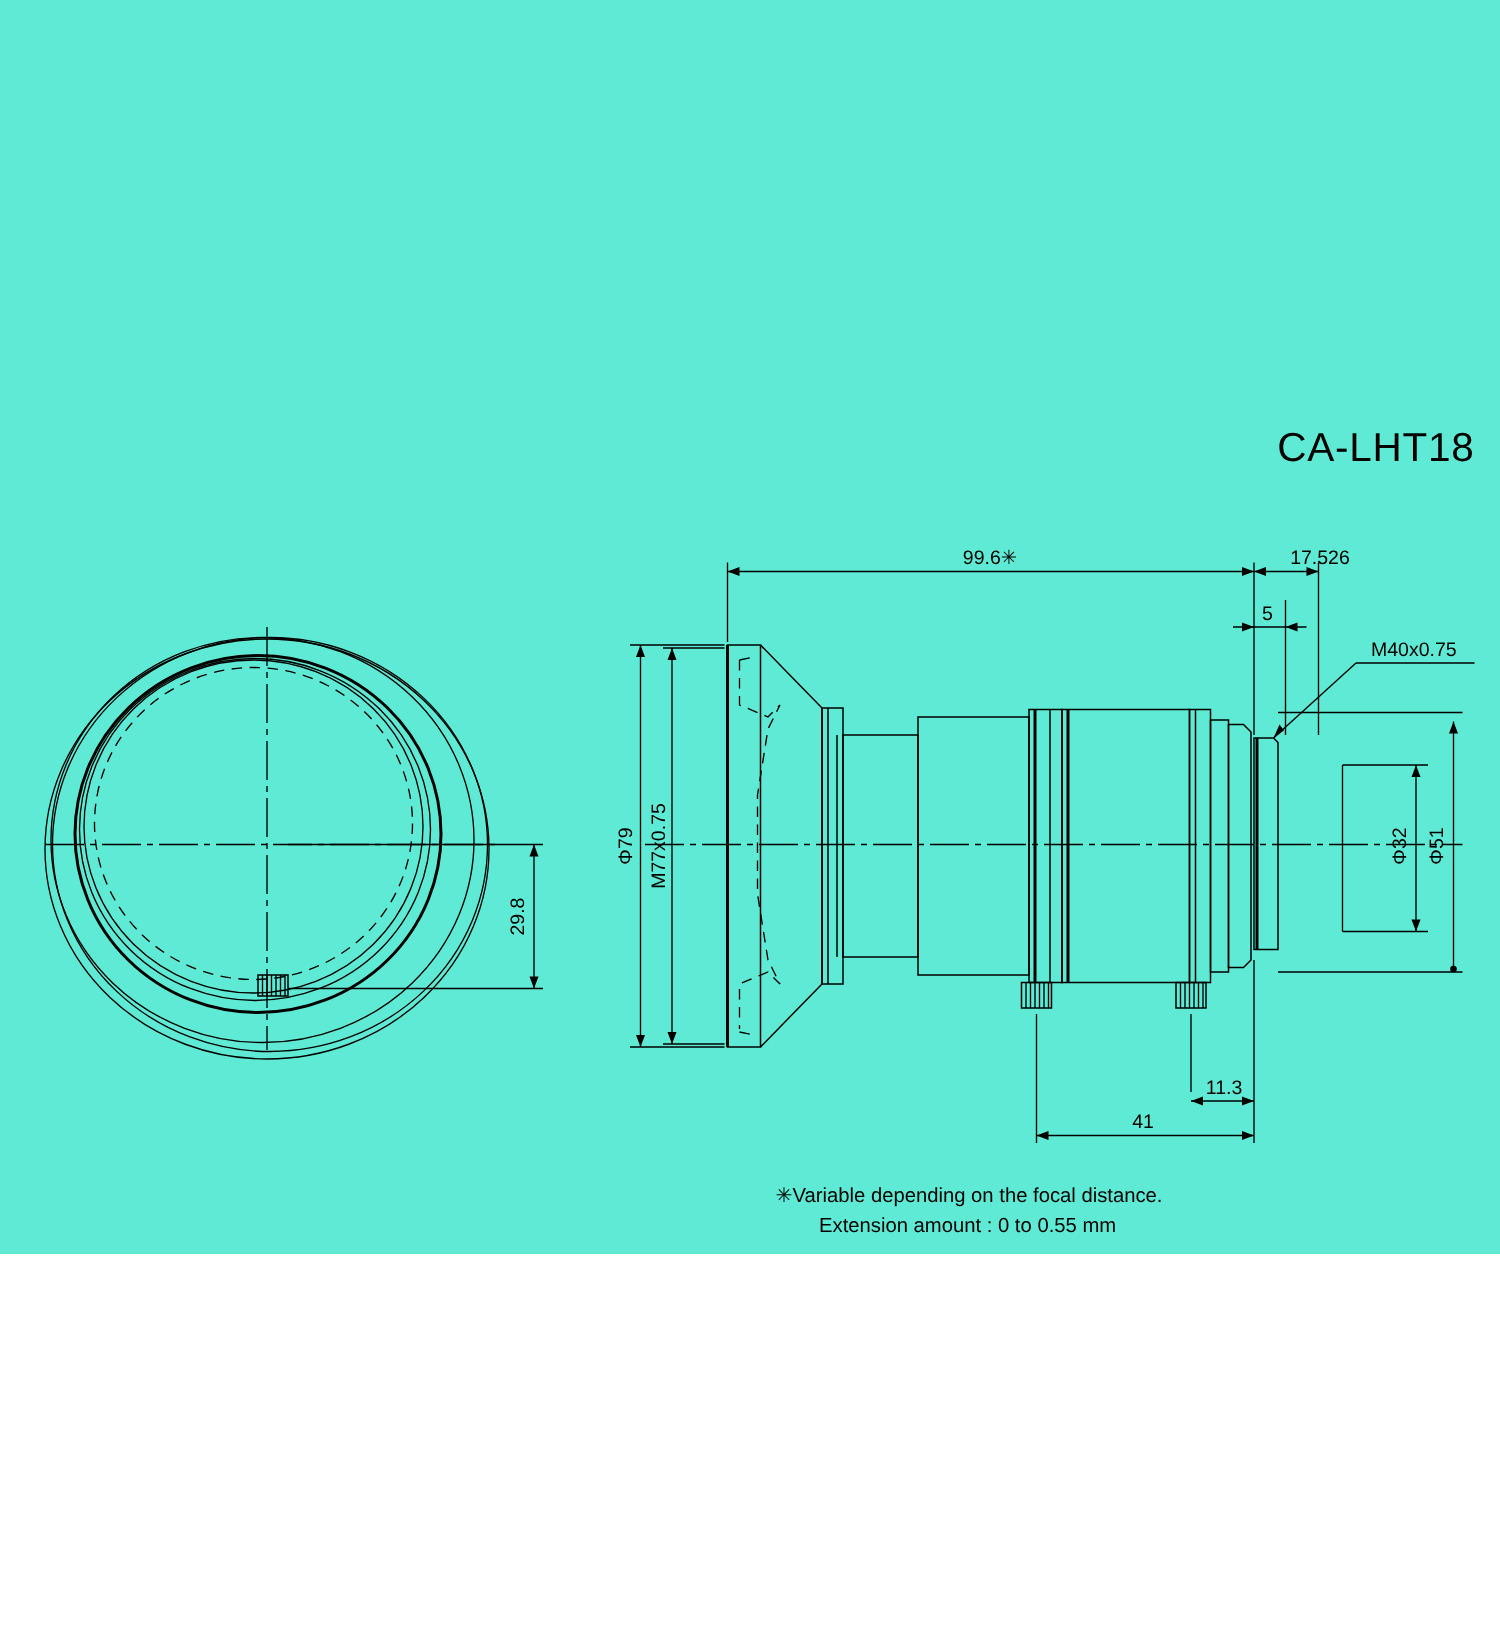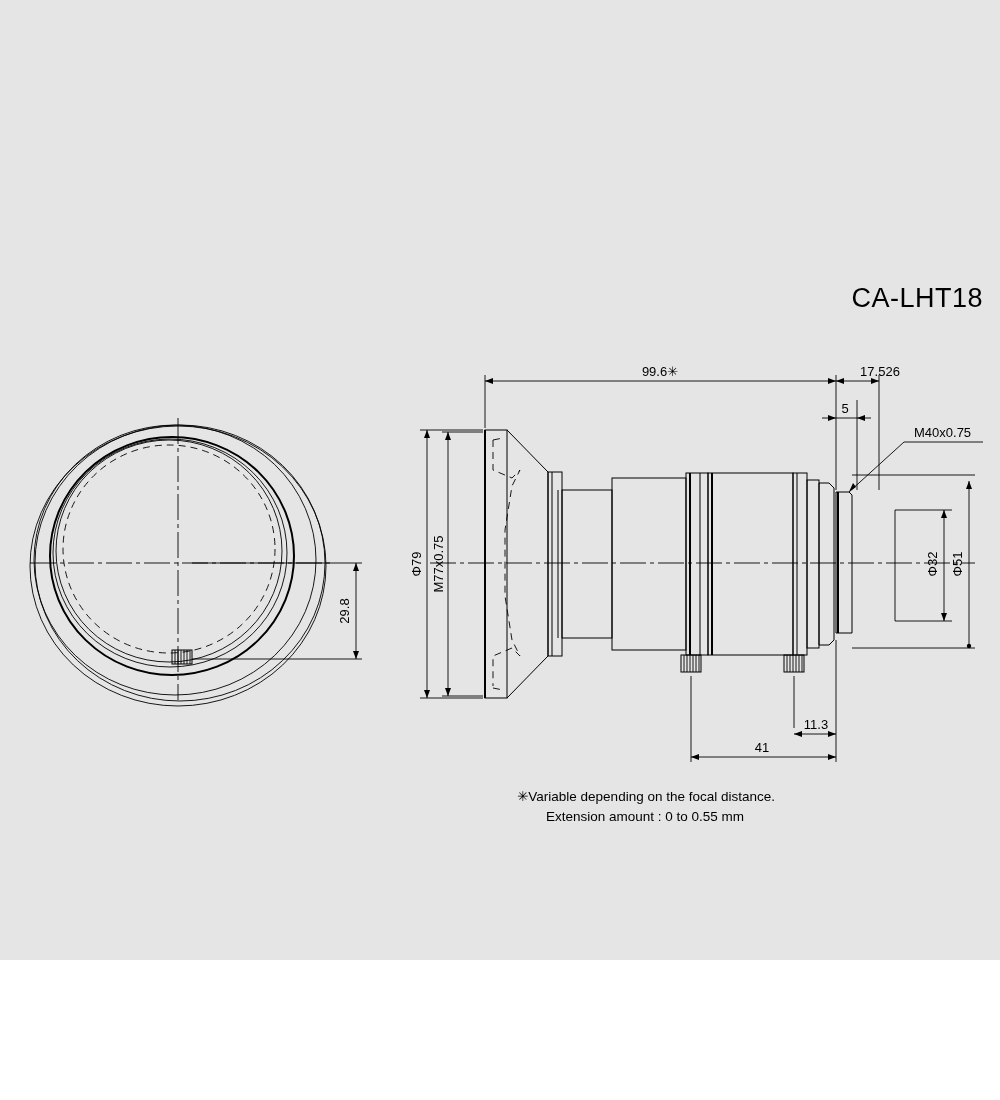--- a/index.html
+++ b/index.html
@@ -1,18 +1,18 @@
 <!DOCTYPE html>
 <html><head>
 <meta charset="utf-8">
 <style>
   html,body{margin:0;padding:0;background:#ffffff;}
   body{width:1000px;height:1100px;overflow:hidden;
        font-family:"Liberation Sans","DejaVu Sans",sans-serif;}
-  #sheet{position:relative;width:1000px;height:960px;background:#e5e5e5;text-align:center;}
+  #sheet{position:relative;width:1000px;height:836px;background:#5eead4;text-align:center;}
   svg{display:block;}
   .ln{stroke:#000;fill:none;stroke-width:1;}
   .ln-thick{stroke:#000;fill:none;stroke-width:2;}
   .ln-thin{stroke:#000;fill:none;stroke-width:0.9;}
   .dim{stroke:#000;fill:none;stroke-width:0.9;}
   .ext{stroke:#000;fill:none;stroke-width:0.9;}
   .center{stroke:#000;fill:none;stroke-width:0.9;
           stroke-dasharray:26 4 4 4;}
   .hidden-l{stroke:#000;fill:none;stroke-width:0.9;stroke-dasharray:7 5;}
   .fillblk{fill:#000;stroke:none;}

